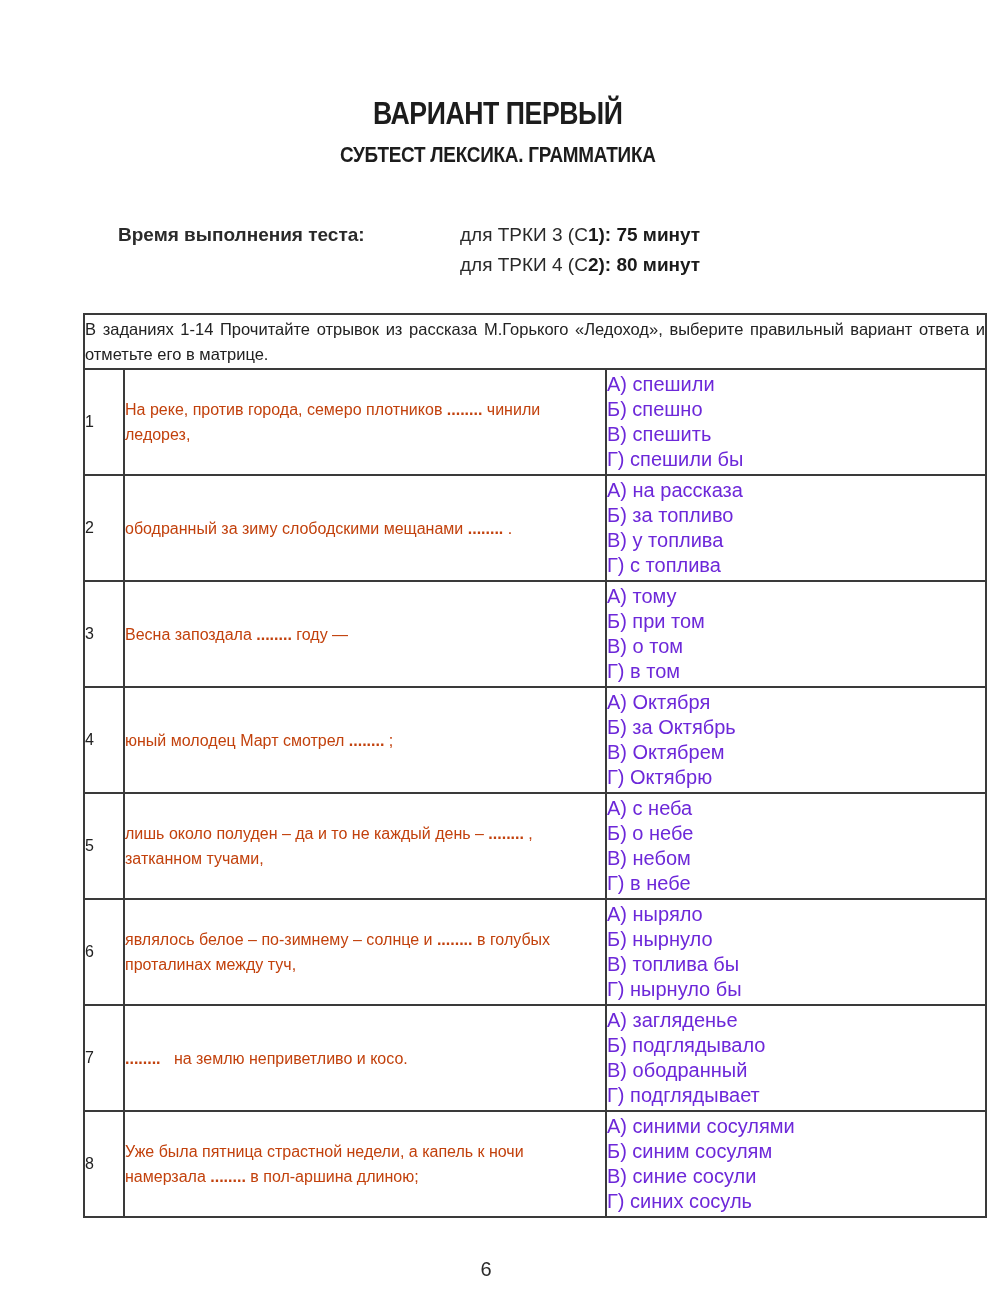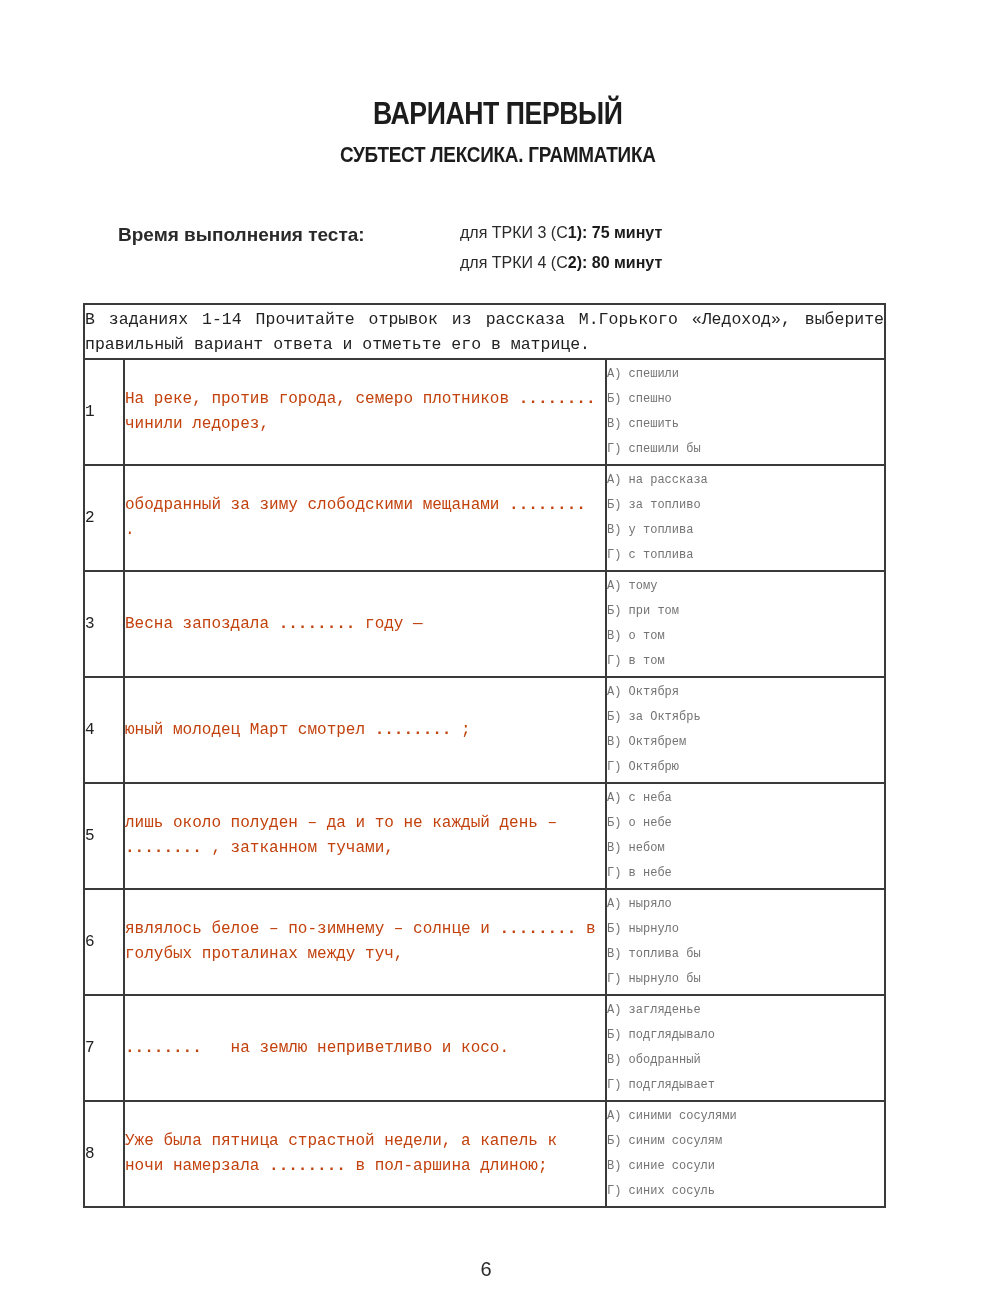--- a/index.html
+++ b/index.html
@@ -14,38 +14,38 @@
   }
   .subtitle {
     position: absolute; left: 0; width: 1000px; top: 142px; text-align: center;
     font-size: 22px; font-weight: bold; letter-spacing: -0.3px;
     transform: scaleX(0.86); transform-origin: 484px 0;
   }
   .time-label {
     position: absolute; left: 118px; top: 224px; font-size: 19px; color: #2a2a2a; font-weight: bold;
   }
   .time-line {
-    position: absolute; left: 460px; font-size: 16px; color: #2a2a2a;
+    position: absolute; left: 460px; font-size: 19px; color: #2a2a2a;
   }
   .time-line b { font-weight: bold; color: #1a1a1a; }
   .t1 { top: 224px; }
   .t2 { top: 254px; }
 
   table.test {
-    position: absolute; left: 83px; top: 303px; width: 803px;
-    border-collapse: collapse; table-layout: fixed; font-family: Liberation Mono, monospace;
+    position: absolute; left: 83px; top: 313px; width: 904px;
+    border-collapse: collapse; table-layout: fixed;
   }
   table.test td { border: 2px solid #3a3a3a; padding: 0; vertical-align: middle; }
   td.instr {
     height: 53px; padding: 2px 6px 2px 7px; font-size: 16.5px; line-height: 25px;
     text-align: justify; text-align-last: left; color: #222;
   }
   td.num { width: 36px; font-size: 16px; padding-left: 7px; color: #222; }
   td.q { width: 468px; font-size: 16px; line-height: 25px; padding: 0 8px 0 9px; color: #c2410c; }
-  td.opts { font-size: 12px; line-height: 25px; padding: 2px 6px 2px 7px; color: #737373; }
+  td.opts { font-size: 20px; line-height: 25px; padding: 2px 6px 2px 7px; color: #6d28d9; }
   tr.row td { height: 104px; }
   .opt { display: block; white-space: nowrap; }
   .gap { font-weight: bold; letter-spacing: 0px; }
   .pagenum {
     position: absolute; left: 0; width: 972px; text-align: center; top: 1258px;
     font-size: 20px; color: #2a2a2a;
   }
 </style>
 </head>
 <body>

